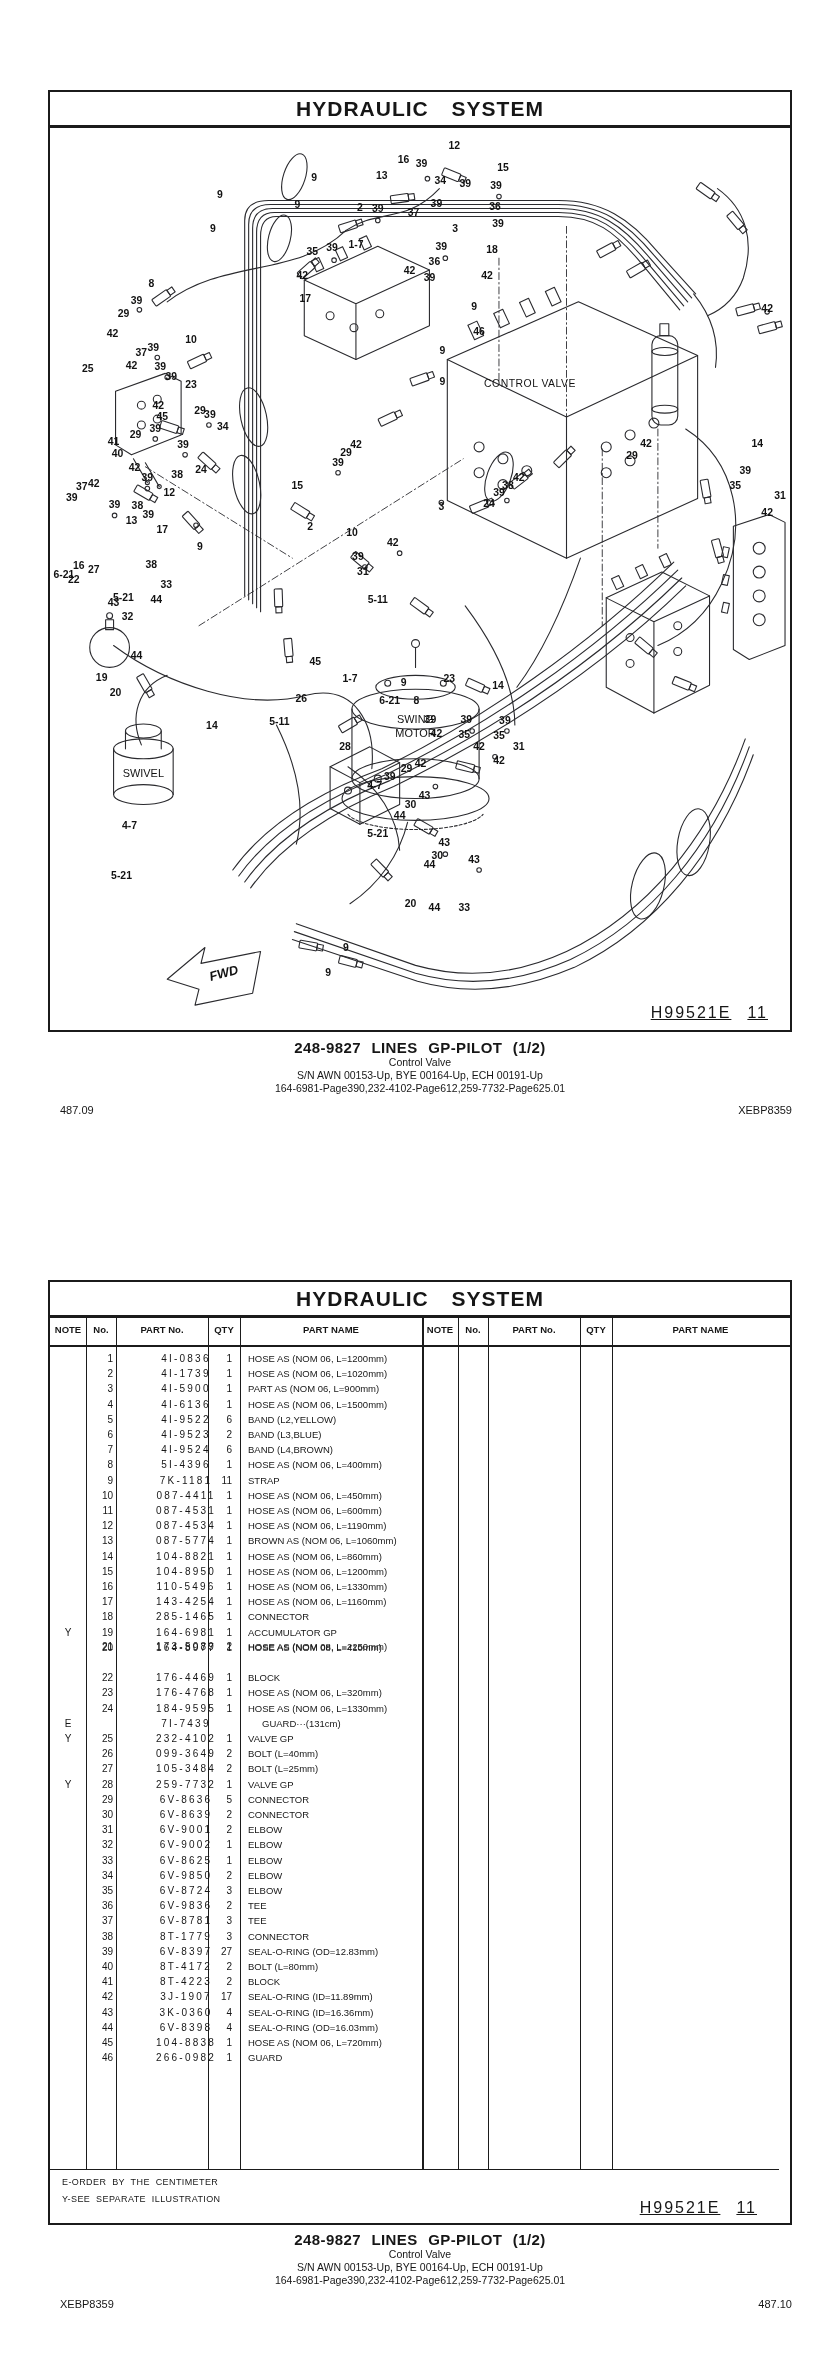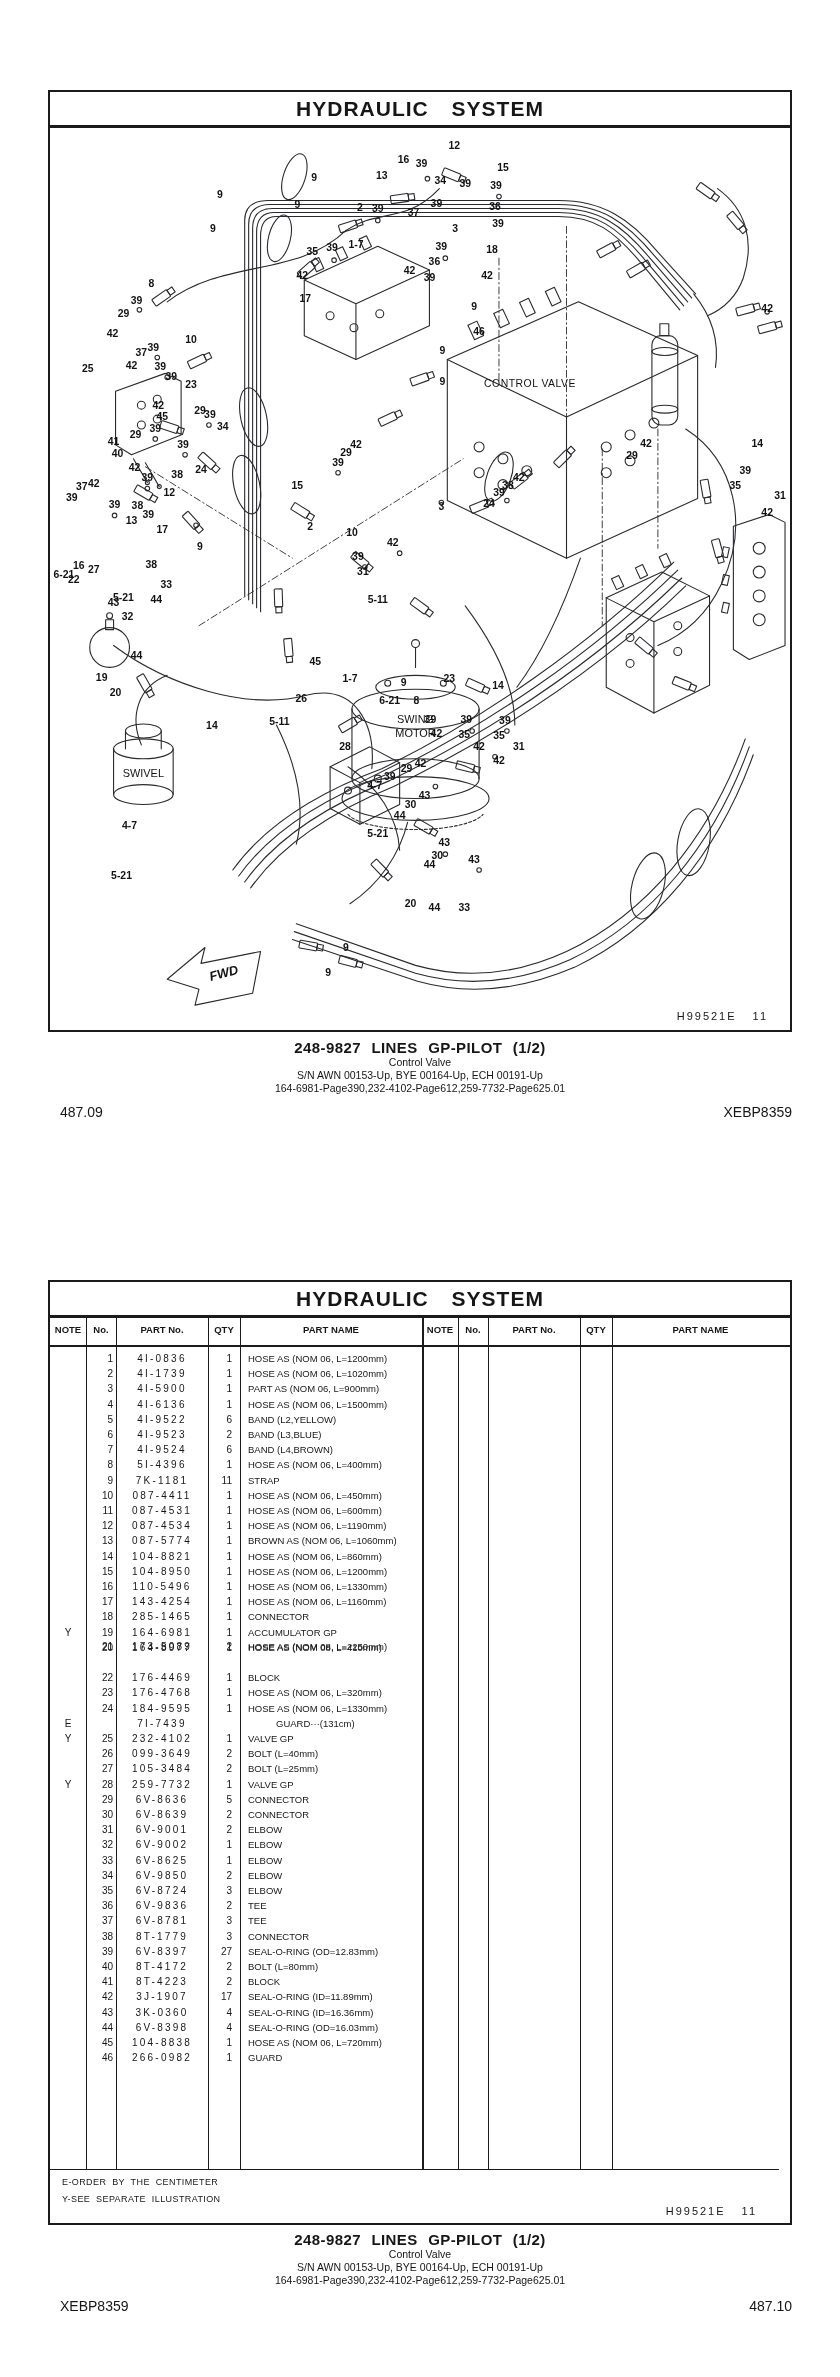--- a/index.html
+++ b/index.html
@@ -4,41 +4,41 @@
 <style>
   html,body{margin:0;padding:0;background:#ffffff;}
   body{width:840px;height:2377px;position:relative;font-family:"Liberation Sans",sans-serif;color:#161616;}
   .sheet{position:absolute;left:48px;width:744px;border:2.5px solid #1b1b1b;box-sizing:border-box;background:#fff;}
   #sheet1{top:90px;height:942px;}
   #sheet2{top:1280px;height:945px;}
   .titlebar{position:absolute;top:0;left:0;right:0;height:33px;border-bottom:3px solid #1b1b1b;
     display:flex;align-items:center;justify-content:center;font-size:21px;font-weight:bold;
     letter-spacing:1px;word-spacing:16px;}
   .diagram{position:absolute;top:36px;left:0;width:739px;height:901px;}
-  .href{position:absolute;right:22px;bottom:8px;font-size:11px;letter-spacing:2px;}
+  .href{position:absolute;right:22px;bottom:8px;font-size:16px;letter-spacing:2px;text-decoration:underline;}
   .href .num{margin-left:16px;}
   .cap{position:absolute;left:0;width:840px;text-align:center;line-height:13px;}
   .cap .l1{font-size:15px;font-weight:bold;letter-spacing:.4px;word-spacing:6px;line-height:17px;}
   .cap .l2,.cap .l3,.cap .l4{font-size:10.5px;}
-  .pageid{position:absolute;font-size:14px;}
+  .pageid{position:absolute;font-size:11px;}
   
   .thead{position:absolute;top:33px;left:0;right:0;height:30px;border-bottom:2px solid #1b1b1b;}
   .th{position:absolute;top:0;height:30px;line-height:30px;text-align:center;font-size:9.5px;font-weight:600;}
   .colgrid{position:absolute;top:33px;left:0;height:854px;width:100%;}
   .vline{position:absolute;top:0;bottom:0;width:1px;background:#1b1b1b;}
   .vline.mid{width:1.5px;}
   .tbody{position:absolute;top:63px;left:0;right:0;height:827px;}
   .trow{position:absolute;left:0;right:0;height:15.2px;font-size:10px;line-height:15.2px;white-space:nowrap;}
   .c{position:absolute;top:0;height:15.2px;overflow:visible;}
   .c.note{left:0;width:36px;text-align:center;}
   .c.no{left:36px;width:27px;text-align:right;}
-  .c.part{left:66px;width:92px;text-align:center;letter-spacing:2.2px;}
+  .c.part{left:66px;width:92px;text-align:center;letter-spacing:2.2px;padding-left:24px;}
   .c.qty{left:158px;width:24px;text-align:right;}
   .c.nm{left:190px;width:182px;text-align:left;padding-left:8px;font-size:9.5px;}
-  .c.nm.ind{padding-left:36px;}
+  .c.nm.ind{padding-left:22px;}
   .tfoot{position:absolute;left:0;right:11px;top:887px;height:53px;border-top:1.5px solid #1b1b1b;}
   .fnote{position:absolute;left:12px;font-size:9px;letter-spacing:.4px;word-spacing:3px;}
   .tfoot .href{bottom:6px;}
   
   .art path,.art ellipse,.art rect,.art circle{stroke:#2a2a2e;fill:none;stroke-width:1.1;stroke-linecap:round;stroke-linejoin:round;}
   .art .dash{stroke-dasharray:7 3 1.5 3;stroke-width:.9;}
   .art text{stroke:none;fill:#121212;}
   .callout{font-size:10.5px;font-weight:600;text-anchor:middle;}
   .dlabel{font-size:10.5px;letter-spacing:.5px;}
   .mlabel{font-size:11px;text-anchor:middle;}

